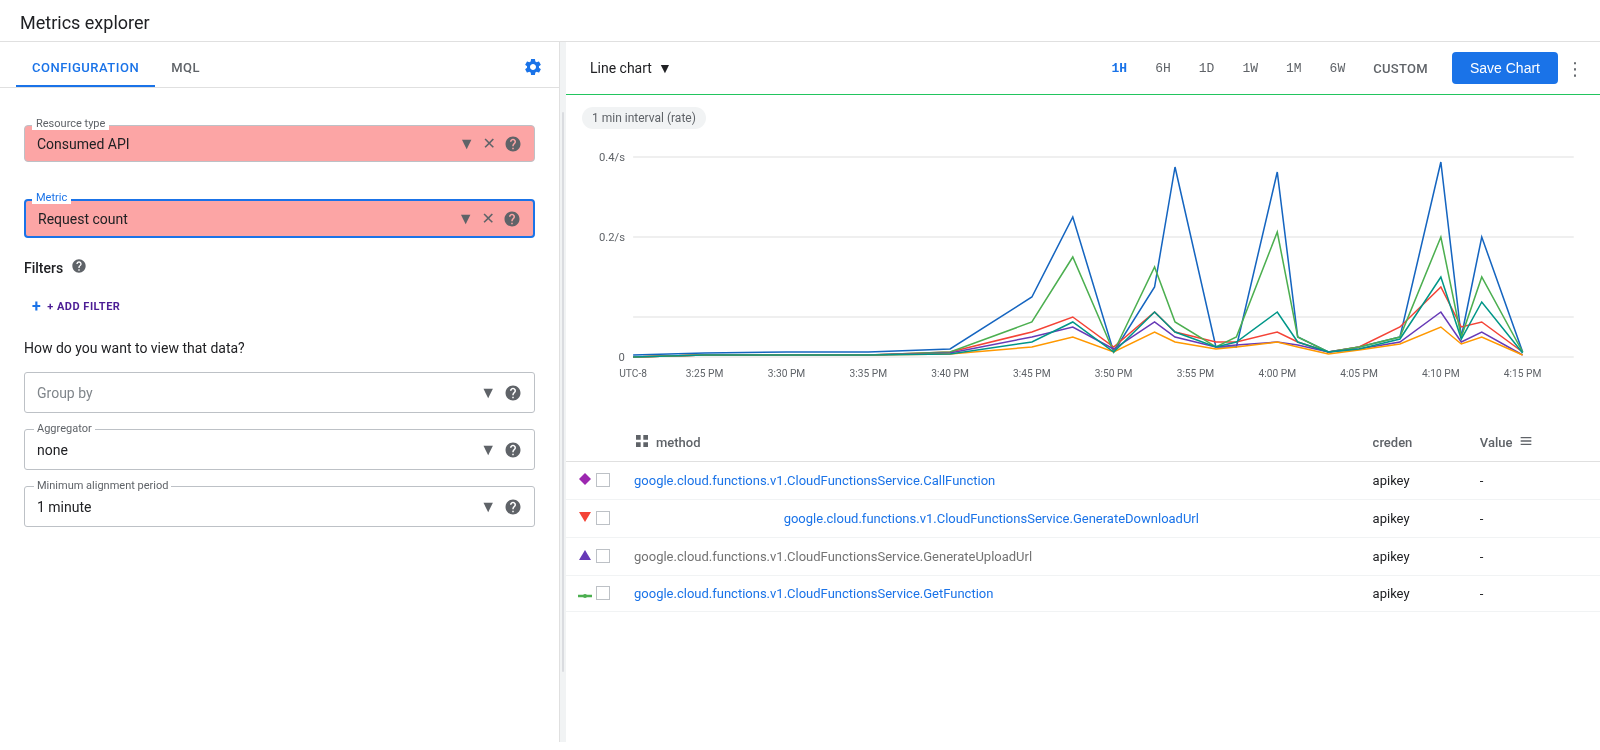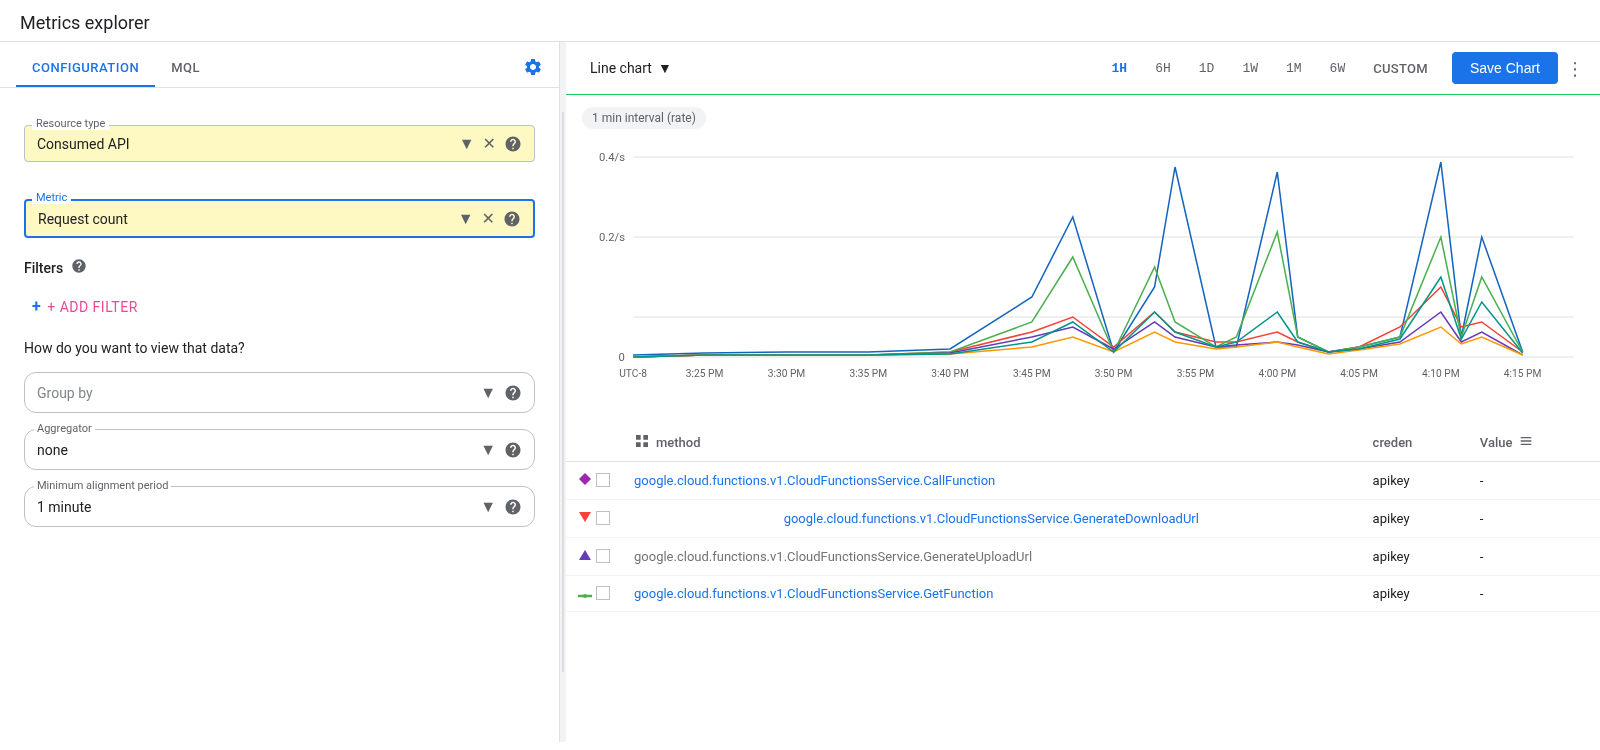--- a/index.html
+++ b/index.html
@@ -74,21 +74,21 @@
       display: inline-block;
       z-index: 1;
     }
 
     .field-select-row {
       display: flex;
       align-items: center;
       border: 1px solid #bdc1c6;
       border-radius: 4px;
       padding: 8px 12px;
-      background: #fef9c3;
+      background: #fca5a5;
     }
     .field-select-row.active-border {
       border: 2px solid #1a73e8;
     }
     .field-select-value {
       flex: 1;
       font-size: 14px;
       color: #202124;
     }
     .field-icons {
@@ -138,21 +138,21 @@
     }
 
     .dropdown-field {
       position: relative;
       margin-bottom: 16px;
     }
     .dropdown-row {
       display: flex;
       align-items: center;
       border: 1px solid #bdc1c6;
-      border-radius: 12px;
+      border-radius: 3px;
       padding: 10px 12px;
     }
     .dropdown-value {
       flex: 1;
       font-size: 14px;
       color: #202124;
     }
     .dropdown-placeholder {
       flex: 1;
       font-size: 14px;
@@ -400,21 +400,21 @@
         <div class="filters-row">
           <span class="filters-label">Filters</span>
           <span>
             <svg width="16" height="16" viewBox="0 0 24 24" fill="#5f6368">
                 <path d="M12 2C6.48 2 2 6.48 2 12s4.48 10 10 10 10-4.48 10-10S17.52 2 12 2zm1 17h-2v-2h2v2zm2.07-7.75l-.9.92C13.45 12.9 13 13.5 13 15h-2v-.5c0-1.1.45-2.1 1.17-2.83l1.24-1.26c.37-.36.59-.86.59-1.41 0-1.1-.9-2-2-2s-2 .9-2 2H8c0-2.21 1.79-4 4-4s4 1.79 4 4c0 .88-.36 1.68-.93 2.25z"></path>
               </svg>
           </span>
         </div>
         <div class="add-filter-btn">
           <span style="font-size:16px;font-weight:bold;color:#1a73e8;">+</span>
-          <span style="color:#ec4899;font-size:14px;font-weight:400;letter-spacing:0.5px;">+ ADD FILTER</span>
+          <span style="color:#4c1d95;font-size:11px;font-weight:700;letter-spacing:0.5px;">+ ADD FILTER</span>
         </div>
       </div>
 
       <div class="section-question">How do you want to view that data?</div>
 
       <div class="dropdown-field">
         <div class="dropdown-row">
           <span class="dropdown-placeholder">Group by</span>
           <span class="icon-btn">▼</span>
           <span class="icon-btn" style="margin-left:8px;">

